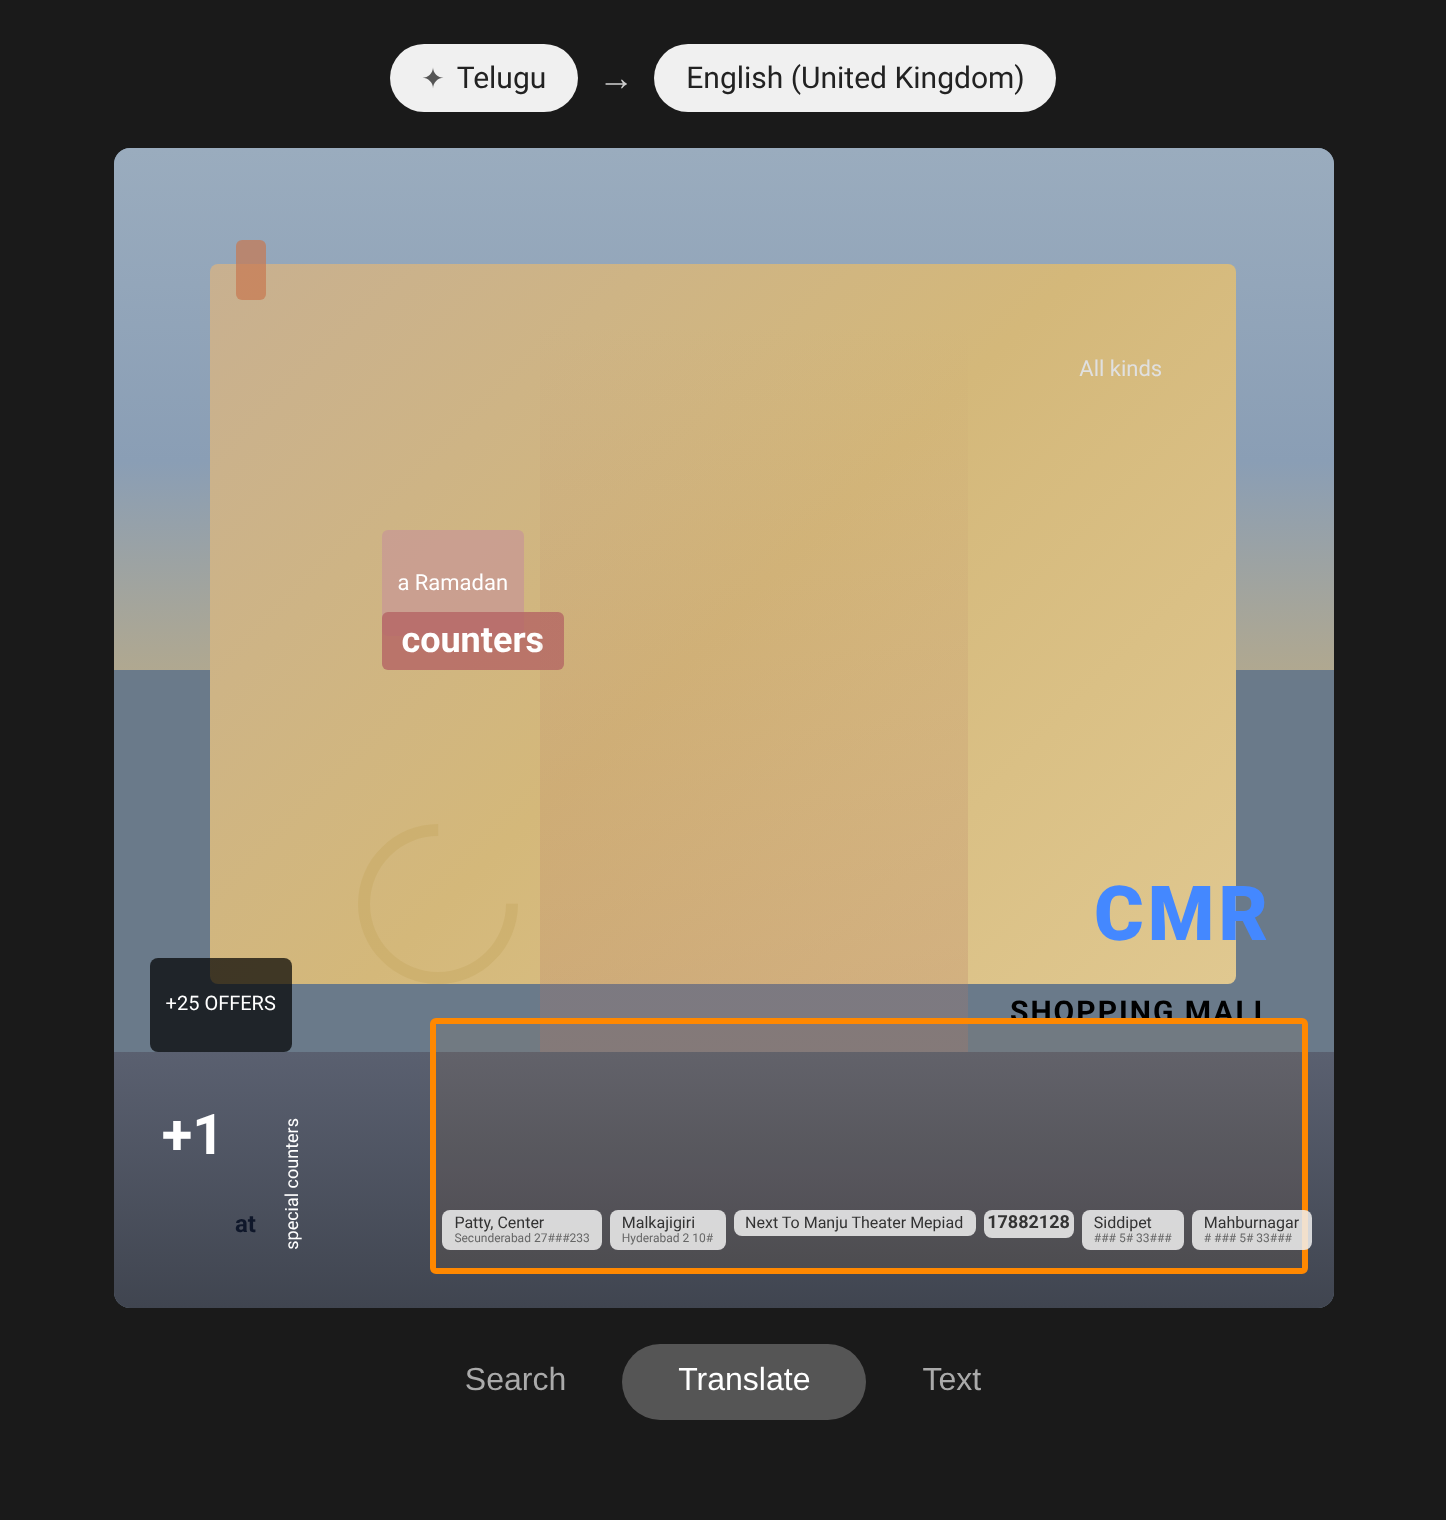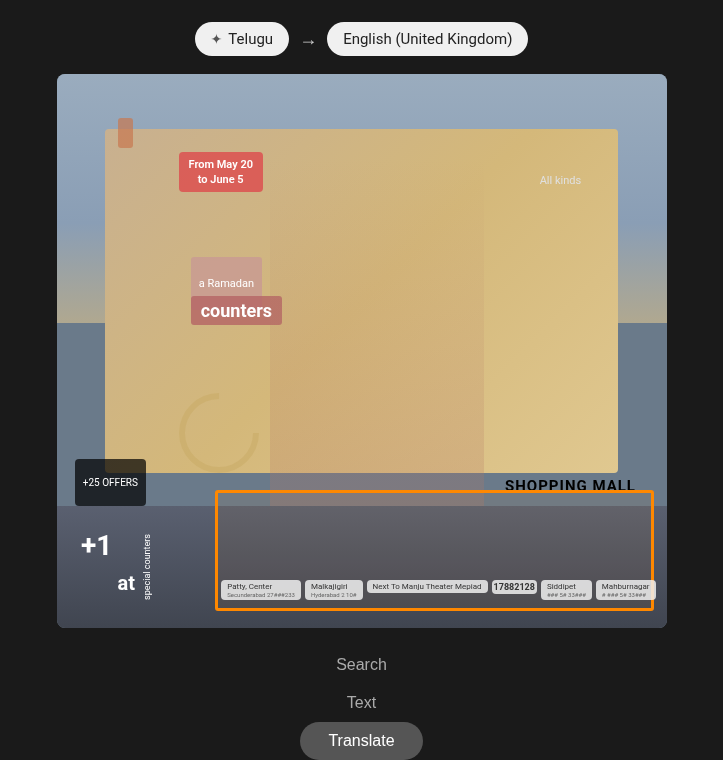--- a/index.html
+++ b/index.html
@@ -176,22 +176,22 @@
       left: 4%;
       color: white;
       font-size: 28px;
       font-weight: bold;
     }
 
     .at-label {
       position: absolute;
       bottom: 6%;
       left: 10%;
-      color: #ffffff;
-      font-size: 20px;
+      color: #0f172a;
+      font-size: 12px;
       font-weight: bold;
     }
 
     
     .special-counters {
       position: absolute;
       bottom: 5%;
       left: 14%;
       color: white;
       font-size: 9px;
@@ -285,21 +285,20 @@
     }
 
     
     .tab-bar {
       display: flex;
       align-items: center;
       justify-content: center;
       gap: 0;
       margin-top: 18px;
       background: transparent;
-      flex-direction: column;
     }
 
     .tab-btn {
       padding: 10px 28px;
       border-radius: 25px;
       border: none;
       cursor: pointer;
       font-size: 16px;
       font-weight: 500;
       background: transparent;
@@ -333,30 +332,30 @@
 <div class="image-container">
 
   <div class="sky"></div>
 
   <div class="billboard-content"></div>
 
   <div class="moon-shape"></div>
 
   <div class="lantern"></div>
 
-  <div class="date-tag">From May 20<br>to June 5</div>
 
   <div class="ramadan-text">a Ramadan</div>
 
   <div class="discount-text">counters</div>
 
   <div class="people-area"></div>
 
   <div class="percent-small">All kinds</div>
 
+  <div class="cmr-text">CMR</div>
   <div class="shopping-mall">SHOPPING MALL</div>
 
   <div class="street"></div>
 
   <div class="offers-badge">+25 OFFERS</div>
 
   <div class="plus1">+1</div>
 
   <div class="at-label">at</div>
 
@@ -379,15 +378,15 @@
       Siddipet<small>### 5# 33###</small>
     </div>
     <div class="location-pill">
       Mahburnagar<small># ### 5# 33###</small>
     </div>
   </div>
 </div>
 
 <div class="tab-bar">
   <button class="tab-btn">Search</button>
+  <button class="tab-btn active">Translate</button>
   <button class="tab-btn">Text</button>
-  <button class="tab-btn active">Translate</button>
 </div>
 
 </body></html>

